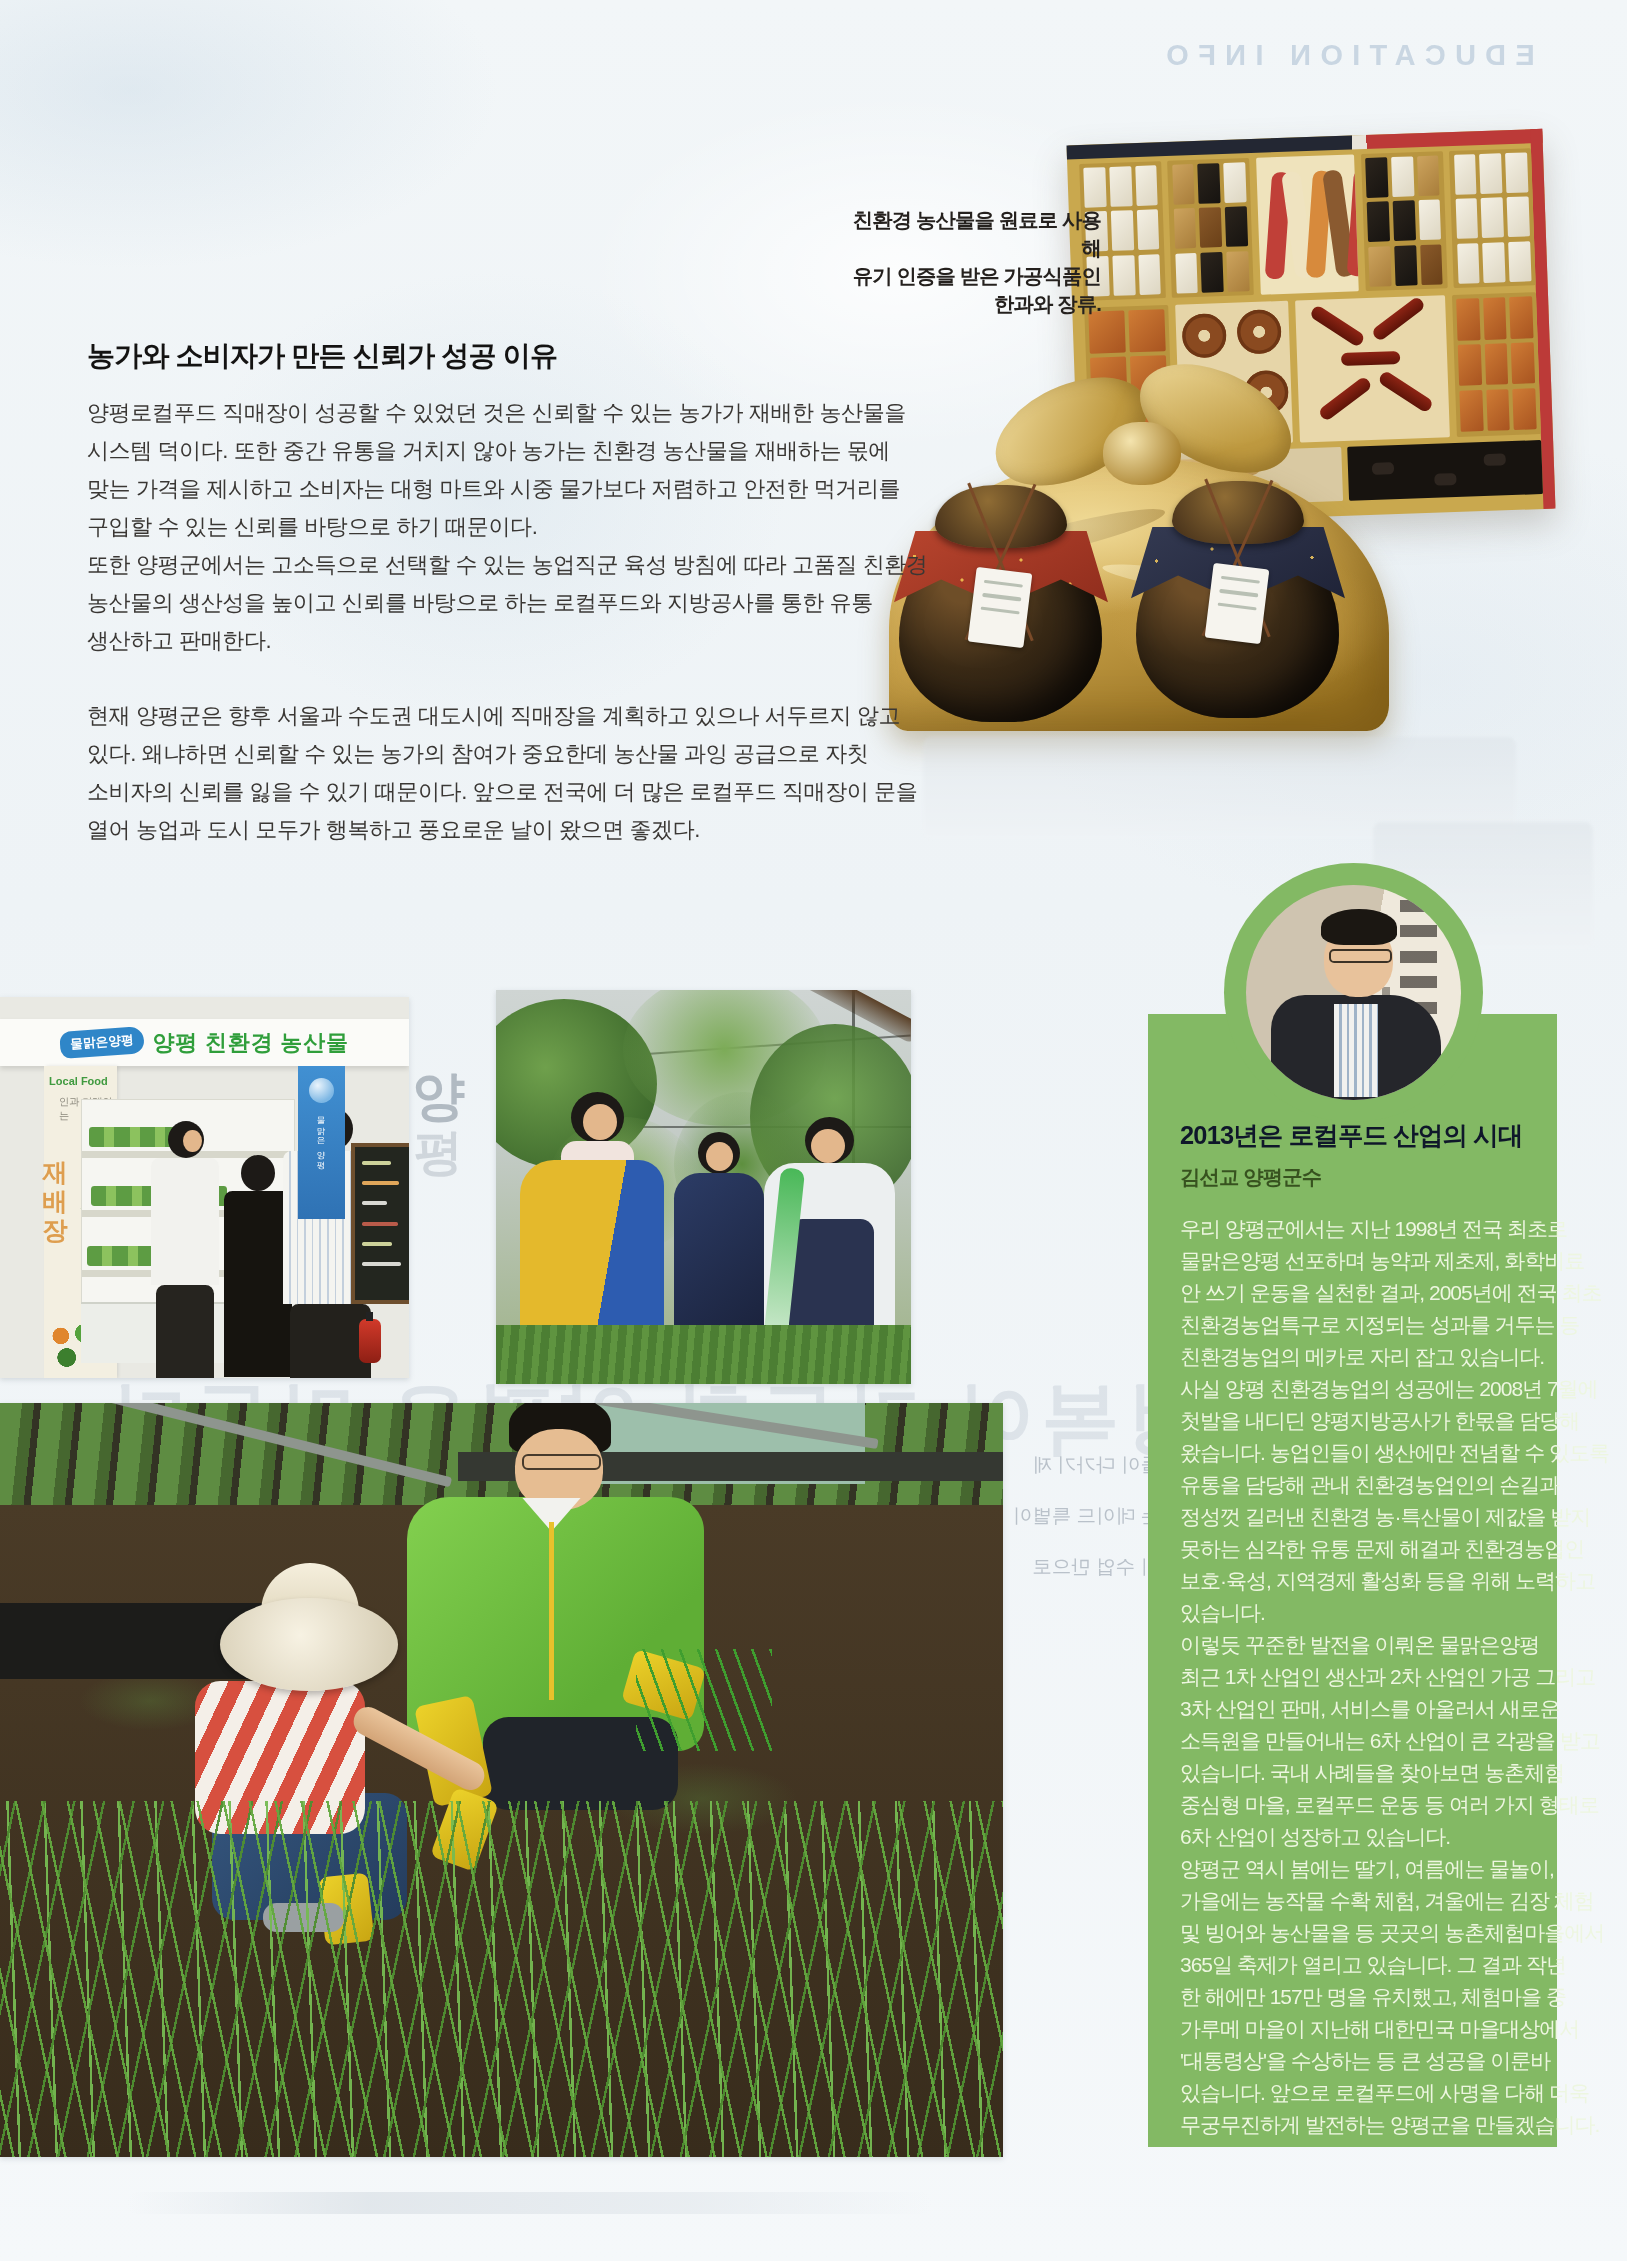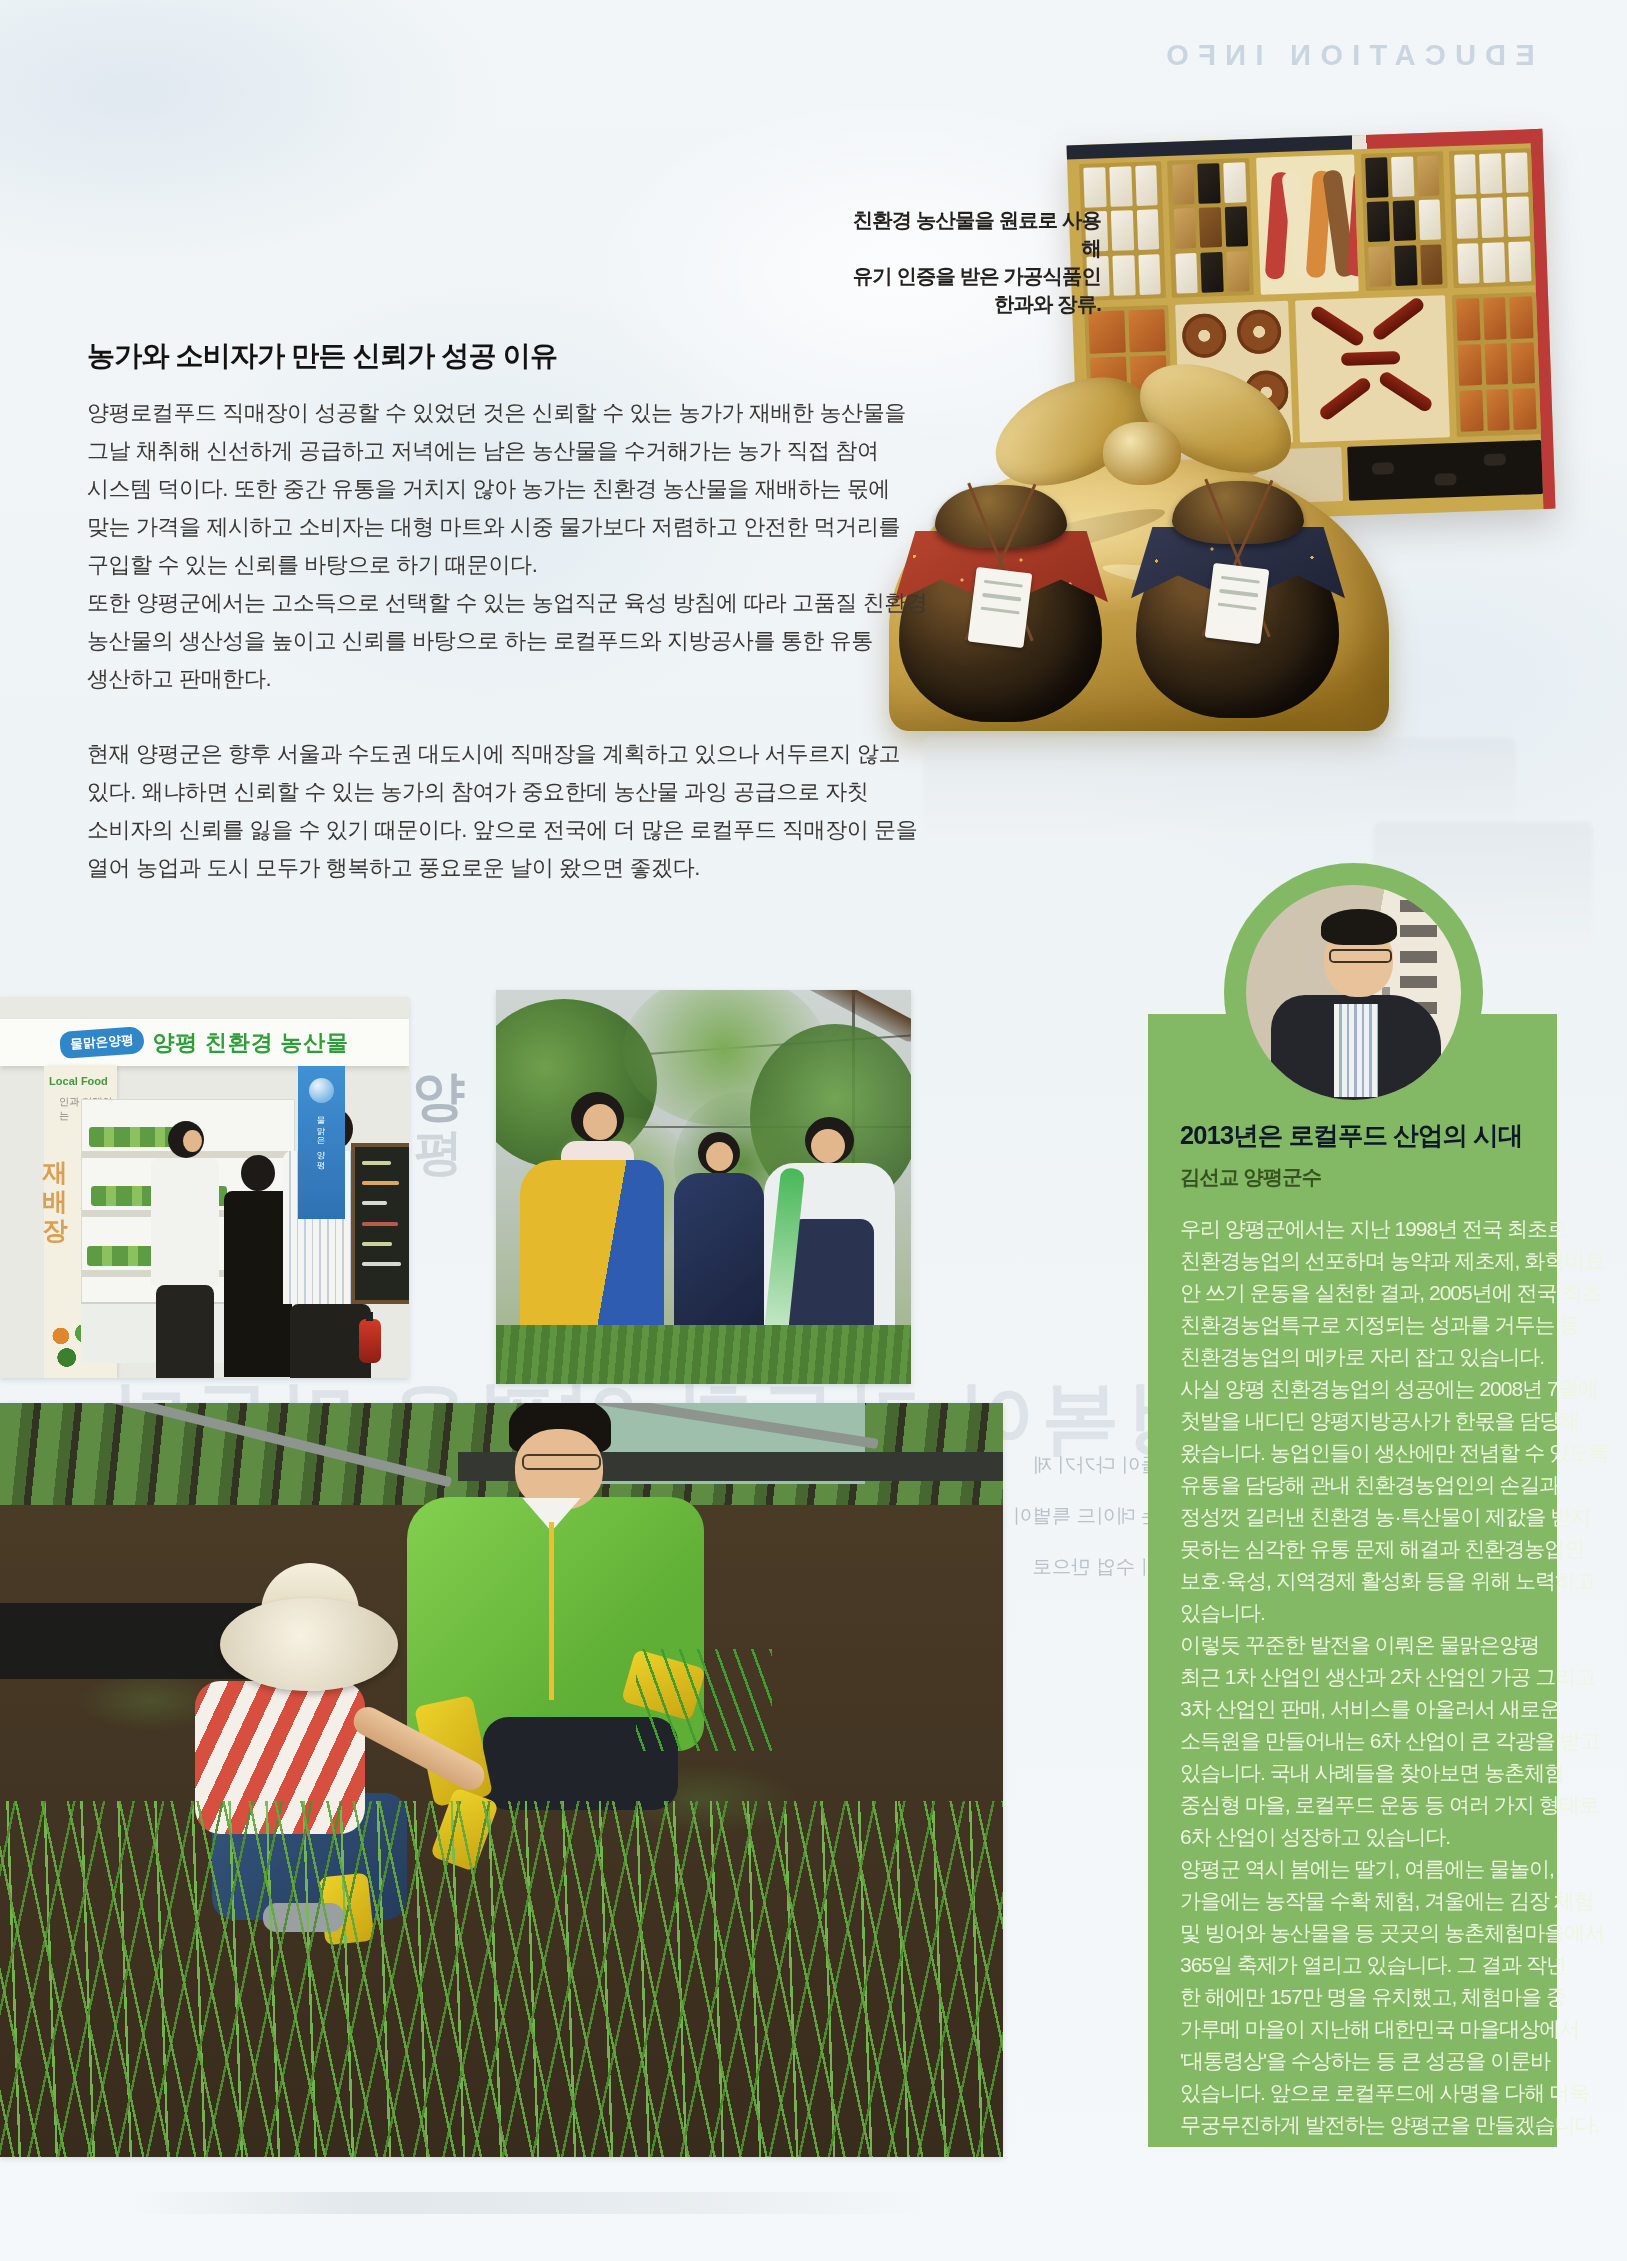--- a/index.html
+++ b/index.html
@@ -384,21 +384,20 @@
   <div class="caption">
       <div class="">친환경 농산물을 원료로 사용해</div>
       <div class="">유기 인증을 받은 가공식품인</div>
       <div class="">한과와 장류.</div>
     </div>
 
   <div class="article">
     <h1>농가와 소비자가 만든 신뢰가 성공 이유</h1>
     <div>
         <div class="body-line">양평로컬푸드 직매장이 성공할 수 있었던 것은 신뢰할 수 있는 농가가 재배한 농산물을</div>
-        <div class="body-line">그날 채취해 신선하게 공급하고 저녁에는 남은 농산물을 수거해가는 농가 직접 참여</div>
         <div class="body-line">시스템 덕이다. 또한 중간 유통을 거치지 않아 농가는 친환경 농산물을 재배하는 몫에</div>
         <div class="body-line">맞는 가격을 제시하고 소비자는 대형 마트와 시중 물가보다 저렴하고 안전한 먹거리를</div>
         <div class="body-line">구입할 수 있는 신뢰를 바탕으로 하기 때문이다.</div>
         <div class="body-line">또한 양평군에서는 고소득으로 선택할 수 있는 농업직군 육성 방침에 따라 고품질 친환경</div>
         <div class="body-line">농산물의 생산성을 높이고 신뢰를 바탕으로 하는 로컬푸드와 지방공사를 통한 유통</div>
         <div class="body-line">생산하고 판매한다.</div>
       </div>
     <div class="para-gap"></div>
     <div>
         <div class="body-line">현재 양평군은 향후 서울과 수도권 대도시에 직매장을 계획하고 있으나 서두르지 않고</div>
@@ -535,21 +534,21 @@
       <div class="port-hair"></div>
       <div class="port-glasses"></div>
     </div>
   </div>
 
   <div class="green-panel">
     <div class="panel-heading">2013년은 로컬푸드 산업의 시대</div>
     <div class="panel-name">김선교 양평군수</div>
     <div class="panel-body">
         <div class="panel-line">우리 양평군에서는 지난 1998년 전국 최초로</div>
-        <div class="panel-line">친환경농업의 선포하며 농약과 제초제, 화학비료</div>
+        <div class="panel-line">물맑은양평 선포하며 농약과 제초제, 화학비료</div>
         <div class="panel-line">안 쓰기 운동을 실천한 결과, 2005년에 전국 최초</div>
         <div class="panel-line">친환경농업특구로 지정되는 성과를 거두는 등</div>
         <div class="panel-line">친환경농업의 메카로 자리 잡고 있습니다.</div>
         <div class="panel-line">사실 양평 친환경농업의 성공에는 2008년 7월에</div>
         <div class="panel-line">첫발을 내디딘 양평지방공사가 한몫을 담당해</div>
         <div class="panel-line">왔습니다. 농업인들이 생산에만 전념할 수 있도록</div>
         <div class="panel-line">유통을 담당해 관내 친환경농업인의 손길과</div>
         <div class="panel-line">정성껏 길러낸 친환경 농·특산물이 제값을 받지</div>
         <div class="panel-line">못하는 심각한 유통 문제 해결과 친환경농업인</div>
         <div class="panel-line">보호·육성, 지역경제 활성화 등을 위해 노력하고</div>

